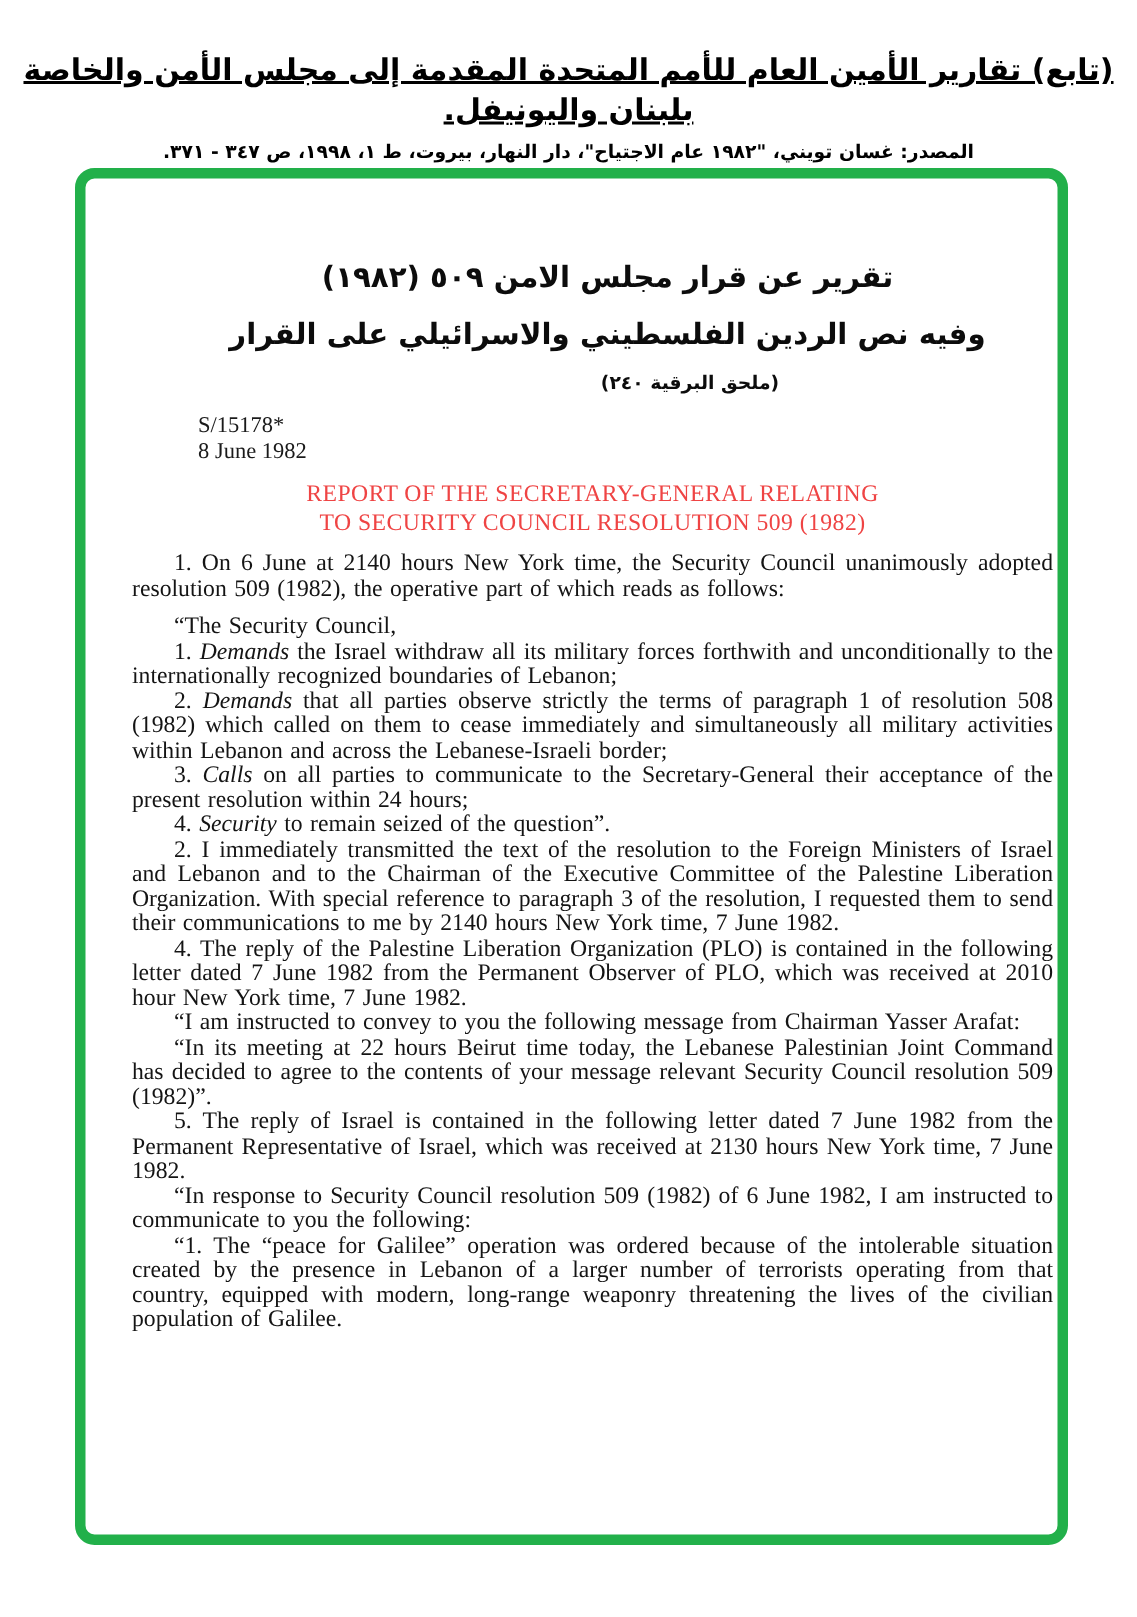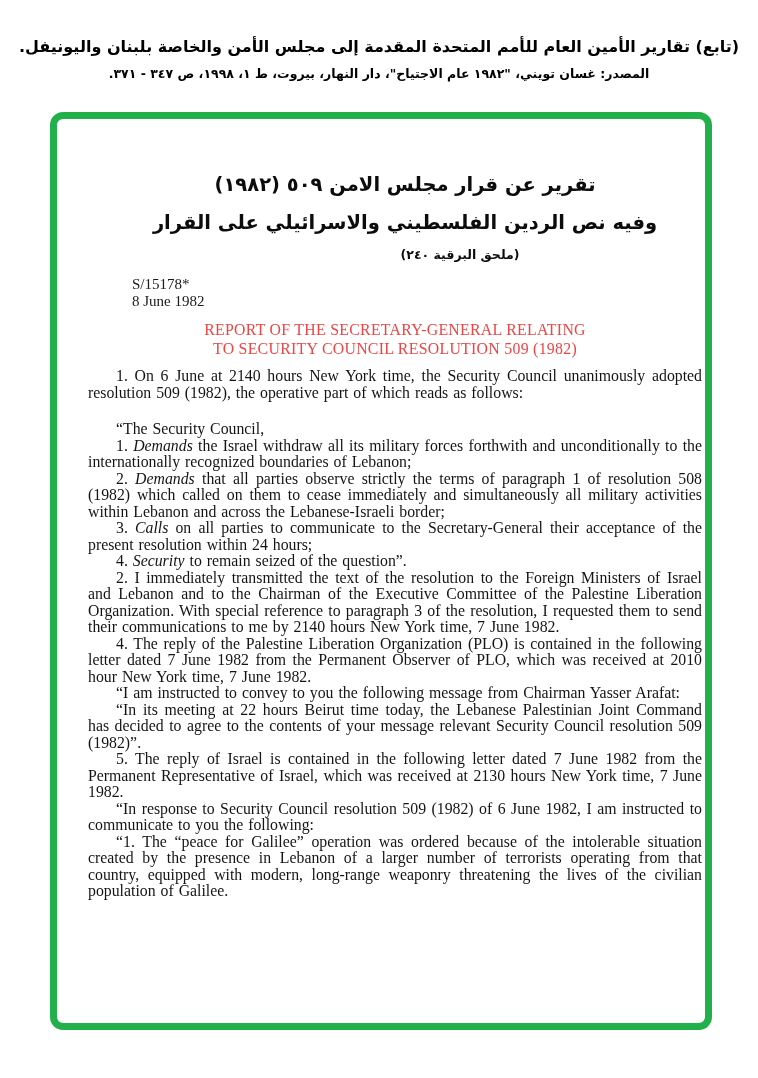--- a/index.html
+++ b/index.html
@@ -11,21 +11,21 @@
     overflow: hidden;
   }
   .page { position: relative; width: 758px; height: 1078px; background: #ffffff; }
 
   
   .arabic-header {
     position: absolute; top: 33px; left: 0; width: 758px;
     direction: rtl; text-align: center;
     font-family: "DejaVu Sans", sans-serif; font-weight: bold; color: #000;
   }
-  .header-line1 { font-size: 16px; line-height: 27px; letter-spacing: -0.2px; }
+  .header-line1 { font-size: 20px; line-height: 27px; letter-spacing: -0.2px; text-decoration: underline; }
   .header-line2 { font-size: 12.5px; line-height: 21px; margin-top: 3px; }
 
   
   .green-box {
     position: absolute; left: 50px; top: 112px;
     width: 662px; height: 918px;
     box-sizing: border-box;
     border: 7px solid #22b04a;
     border-radius: 13px;
     background: #ffffff;
@@ -59,21 +59,21 @@
   
   .paragraphs { margin-top: 10px; }
   .body-p {
     margin: 0;
     text-align: justify;
     text-indent: 28px;
     font-size: 15.8px; line-height: 16.5px;
     color: #141414;
     word-spacing: 1px;
   }
-  .body-p.gap { margin-top: 20px; }
+  .body-p.gap { margin-top: 9px; }
   .body-p em { font-style: italic; }
 </style>
 </head>
 <body>
 
 <div class="page">
 
   <div class="arabic-header">
     <div class="header-line1">(تابع) تقارير الأمين العام للأمم المتحدة المقدمة إلى مجلس الأمن والخاصة بلبنان واليونيفل.</div>
     <div class="header-line2">المصدر: غسان تويني، "١٩٨٢ عام الاجتياح"، دار النهار، بيروت، ط ١، ١٩٩٨، ص ٣٤٧ - ٣٧١.</div>

